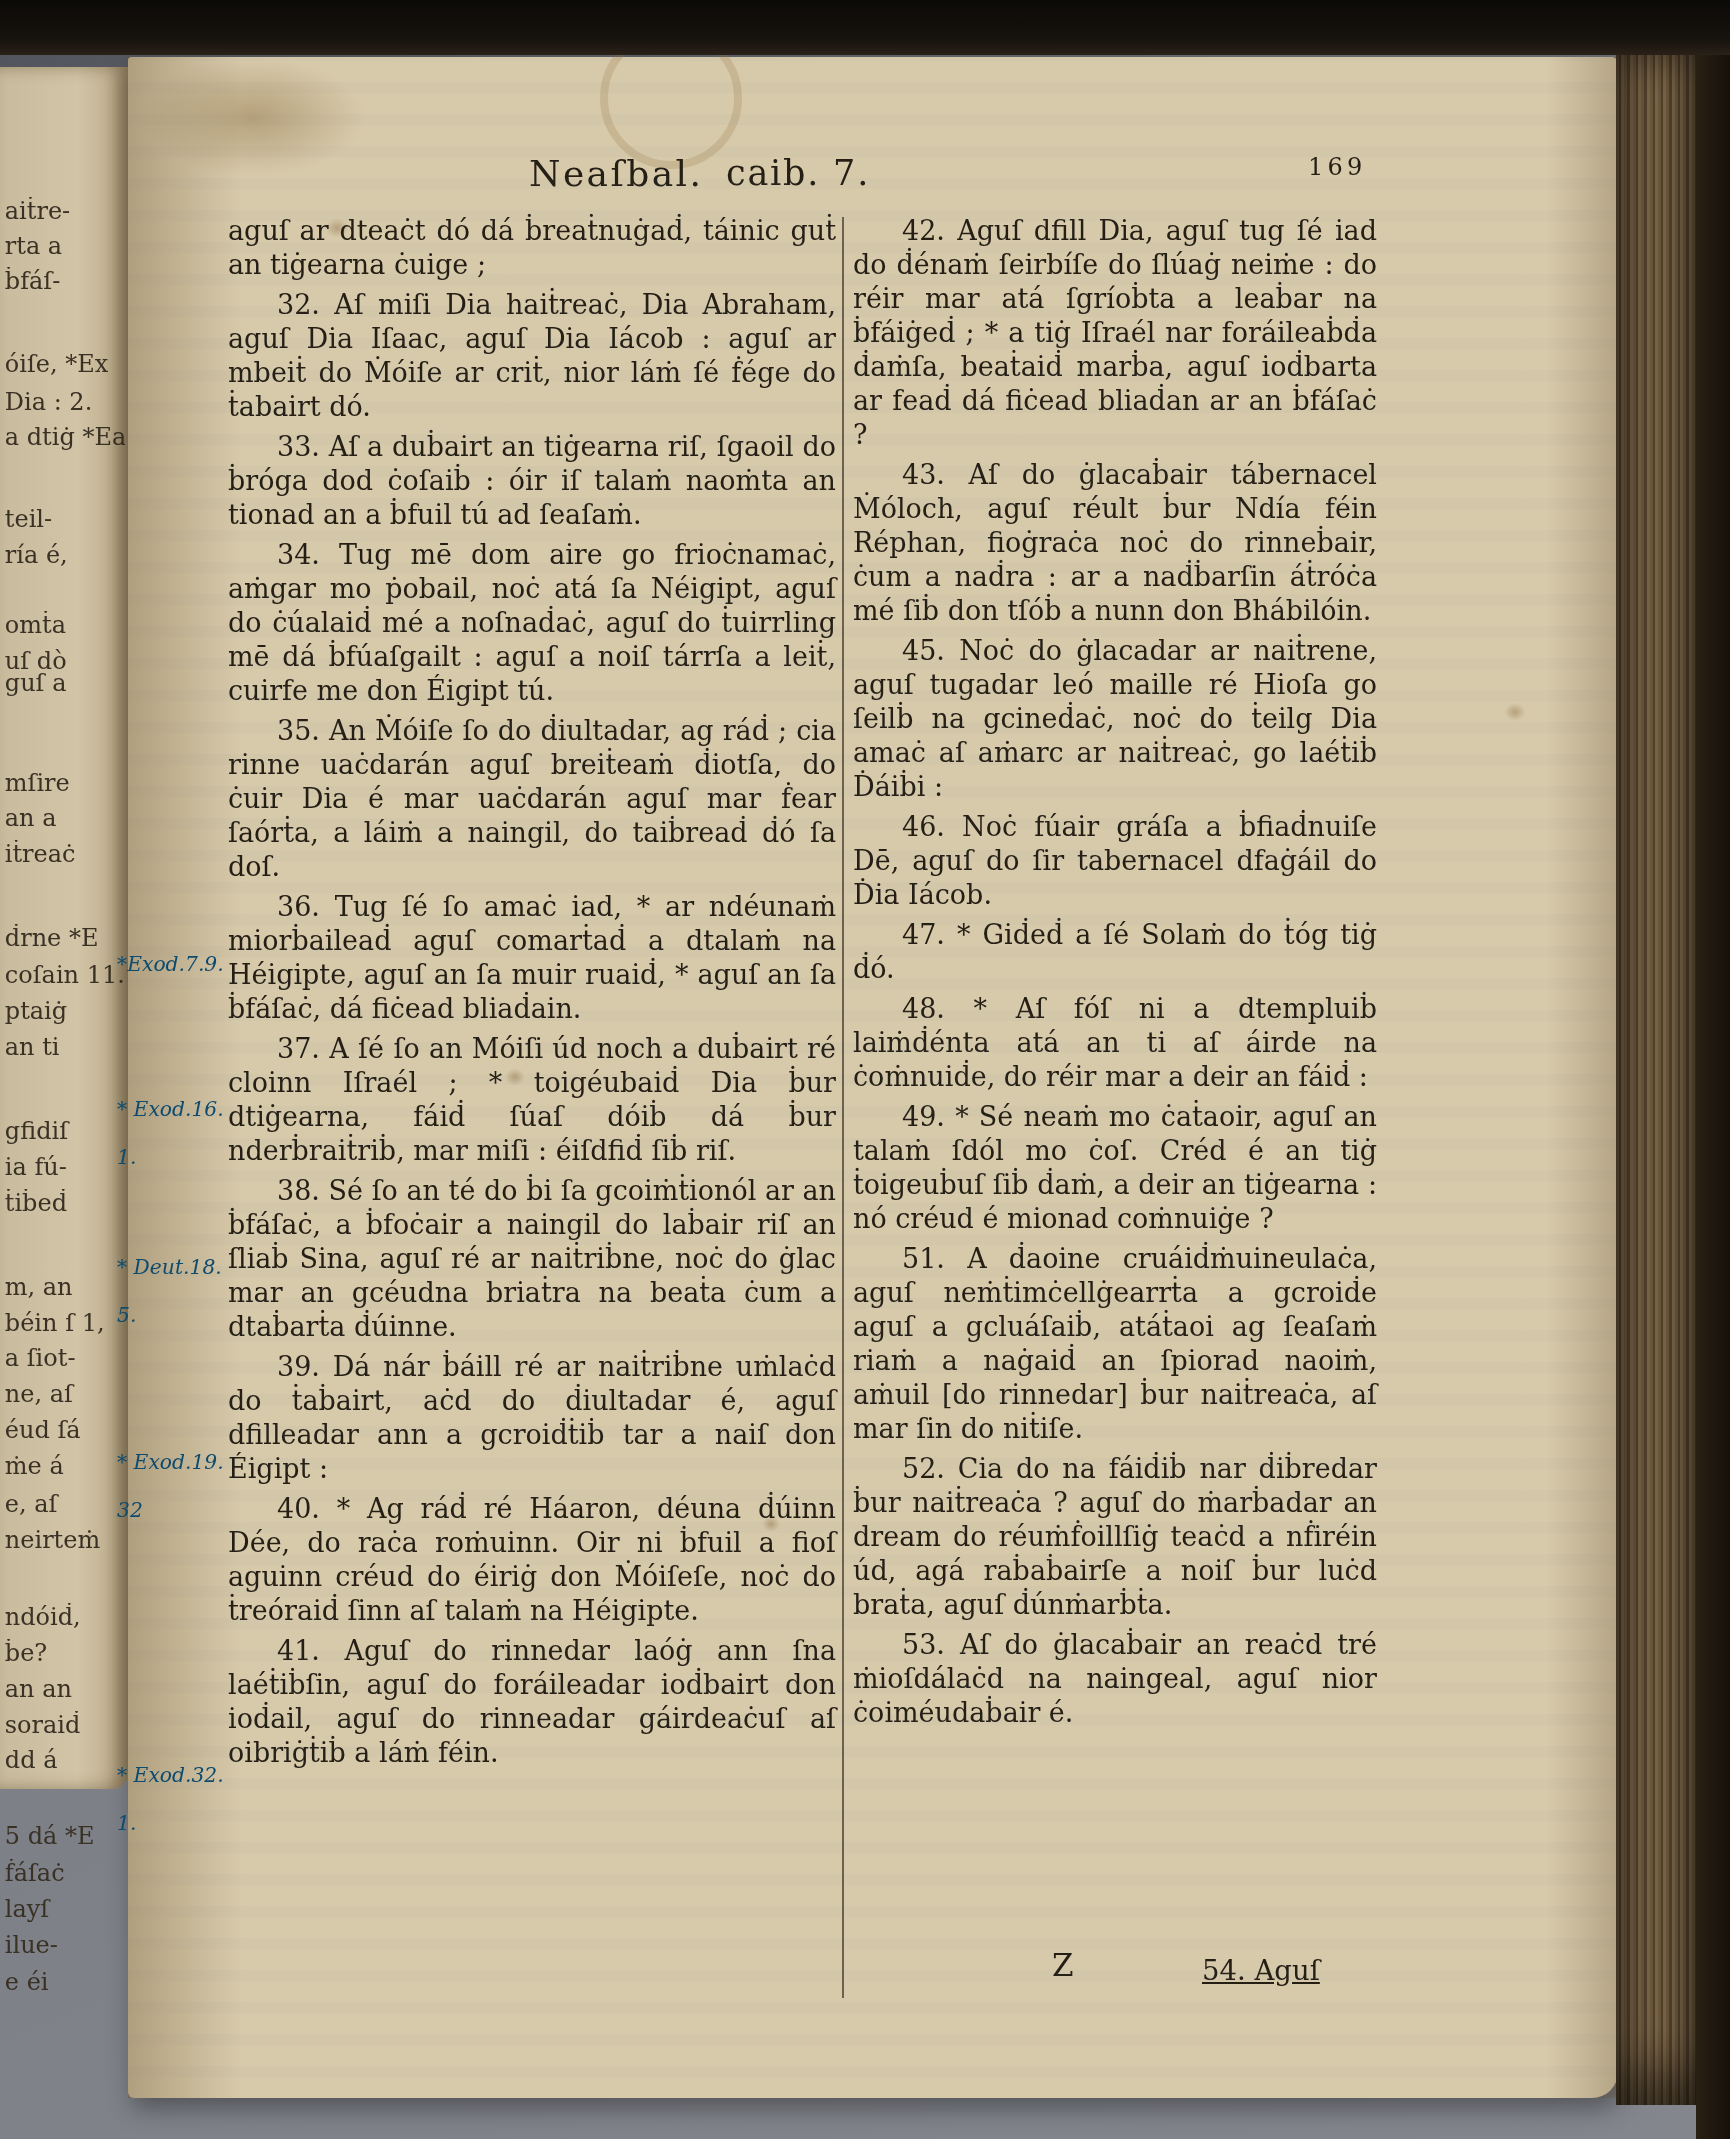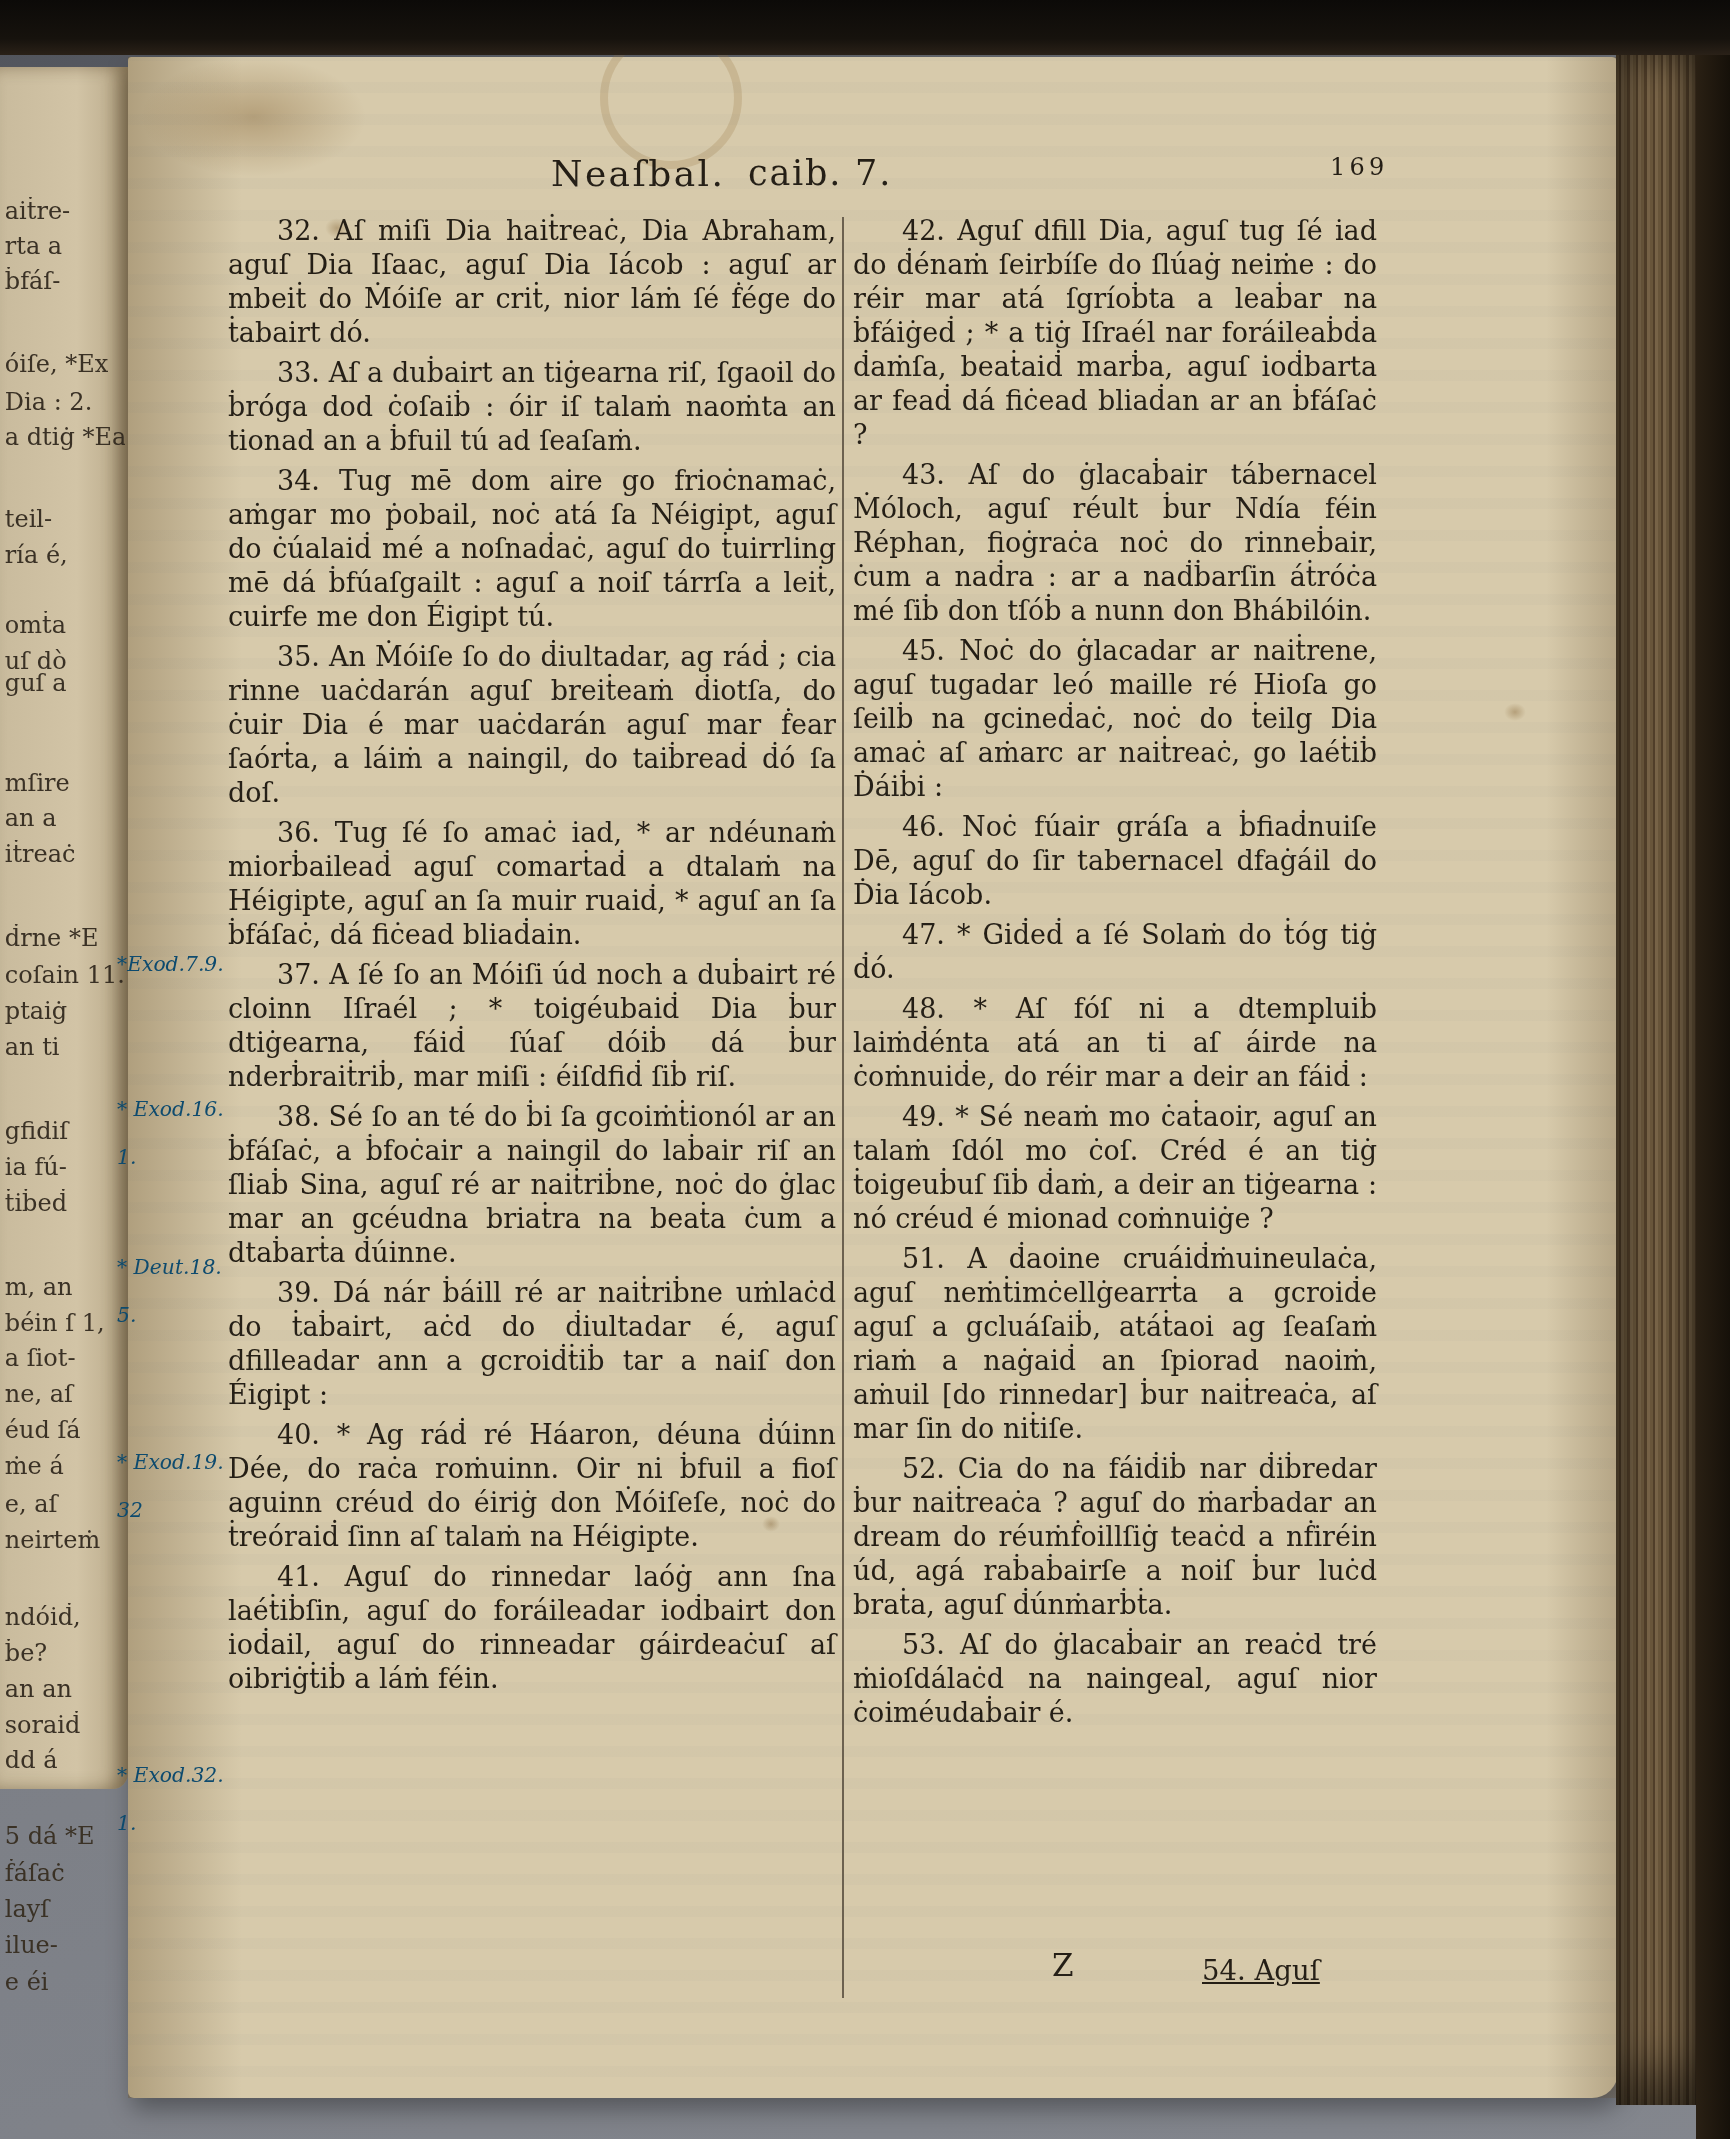--- a/index.html
+++ b/index.html
@@ -25,21 +25,21 @@
          border-radius:3.6px 6px 26px 6px;
          box-shadow:4.8px 10.8px 24px rgba(0,0,0,.35);}
   .main-page .gutter-shade{position:absolute;left:0;top:0;width:114px;height:100%;
          background:linear-gradient(90deg,rgba(112,89,52,.38),rgba(112,89,52,0));pointer-events:none;}
   .main-page .edge-shade{position:absolute;right:0;top:0;width:72px;height:100%;
          background:linear-gradient(270deg,rgba(100,78,45,.30),rgba(100,78,45,0));pointer-events:none;}
   .ghost{position:absolute;inset:0;pointer-events:none;opacity:.6;
          background:repeating-linear-gradient(0deg,rgba(92,106,116,0) 0 21.5px,rgba(92,106,116,.055) 21.5px 32px);}
   .stain{position:absolute;border-radius:50%;pointer-events:none;}
   
-  .header-line{position:absolute;top:96px;left:0;width:100%;height:48px;color:#241e15;margin-left:22px;}
+  .header-line{position:absolute;top:96px;left:0;width:100%;height:48px;color:#241e15;}
   .running-title{position:absolute;left:401px;font-size:36px;letter-spacing:2.4px;}
   .chapter-label{position:absolute;left:598px;font-size:35px;letter-spacing:1.8px;}
   .page-number{position:absolute;left:1180px;font-size:24px;letter-spacing:4.2px;}
   .col{position:absolute;color:#241e15;font-size:27px;line-height:34px;text-align:justify;}
   .col p{margin:0 0 6px 0;text-indent:49px;}
   .col p.cont{text-indent:0;}
   .col-left{left:100px;top:157px;width:608px;}
   .col-right{left:725px;top:157px;width:524px;}
   .divider{position:absolute;left:714px;top:160px;width:1.8px;height:1781px;background:rgba(42,33,22,.62);}
   .mnote{position:absolute;font-style:italic;font-size:20.3px;color:#0c4a6e;white-space:nowrap;}
@@ -110,20 +110,21 @@
 
     <div class="header-line">
       <span class="running-title">Neaſbal.</span>
       <span class="chapter-label">caib. 7.</span>
       <span class="page-number">169</span>
     </div>
 
     <div class="divider"></div>
 
     <div class="col col-left">
+      <p class="cont">aguſ ar dteaċt dó dá ḃreaṫnuġaḋ, táinic guṫ an tiġearna ċuige ;</p>
       <p>32. Aſ miſi Dia haiṫreaċ, Dia Abraham, aguſ Dia Iſaac, aguſ Dia Iácob : aguſ ar mbeiṫ do Ṁóiſe ar criṫ, nior láṁ ſé ḟége do ṫabairt dó.</p>
       <p>33. Aſ a duḃairt an tiġearna riſ, ſgaoil do ḃróga dod ċoſaiḃ : óir iſ talaṁ naoṁta an tionad an a ḃfuil tú ad ſeaſaṁ.</p>
       <p>34. Tug mē dom aire go frioċnamaċ, aṁgar mo ṗobail, noċ atá ſa Néigipt, aguſ do ċúalaiḋ mé a noſnaḋaċ, aguſ do ṫuirrling mē dá ḃfúaſgailt : aguſ a noiſ tárrſa a leiṫ, cuirfe me don Éigipt tú.</p>
       <p>35. An Ṁóiſe ſo do ḋiultadar, ag ráḋ ; cia rinne uaċdarán aguſ breiṫeaṁ ḋiotſa, do ċuir Dia é mar uaċdarán aguſ mar ḟear ſaórṫa, a láiṁ a naingil, do taiḃreaḋ ḋó ſa doſ.</p>
       <p>36. Tug ſé ſo amaċ iad, * ar ndéunaṁ miorḃaileaḋ aguſ comarṫaḋ a dtalaṁ na Héigipte, aguſ an ſa muir ruaiḋ, * aguſ an ſa ḃfáſaċ, dá fiċead bliaḋain.</p>
       <p>37. A ſé ſo an Móiſi úd noch a duḃairt ré cloinn Iſraél ; * toigéubaiḋ Dia ḃur dtiġearna, fáiḋ ſúaſ dóiḃ dá ḃur nderḃraiṫriḃ, mar miſi : éiſdfiḋ ſiḃ riſ.</p>
       <p>38. Sé ſo an té do ḃi ſa gcoiṁṫionól ar an ḃfáſaċ, a ḃfoċair a naingil do laḃair riſ an ſliaḃ Sina, aguſ ré ar naiṫriḃne, noċ do ġlac mar an gcéudna briaṫra na beaṫa ċum a dtaḃarṫa ḋúinne.</p>
       <p>39. Dá nár ḃáill ré ar naiṫriḃne uṁlaċd do ṫaḃairt, aċd do ḋiultadar é, aguſ dfilleadar ann a gcroiḋṫiḃ tar a naiſ don Éigipt :</p>
       <p>40. * Ag ráḋ ré Háaron, déuna ḋúinn Dée, do raċa roṁuinn. Oir ni ḃfuil a fioſ aguinn créud do éiriġ don Ṁóiſeſe, noċ do ṫreóraiḋ ſinn aſ talaṁ na Héigipte.</p>
       <p>41. Aguſ do rinnedar laóġ ann ſna laéṫiḃſin, aguſ do foráileadar ioḋbairt don ioḋail, aguſ do rinneadar gáirdeaċuſ aſ oibriġṫiḃ a láṁ féin.</p>

